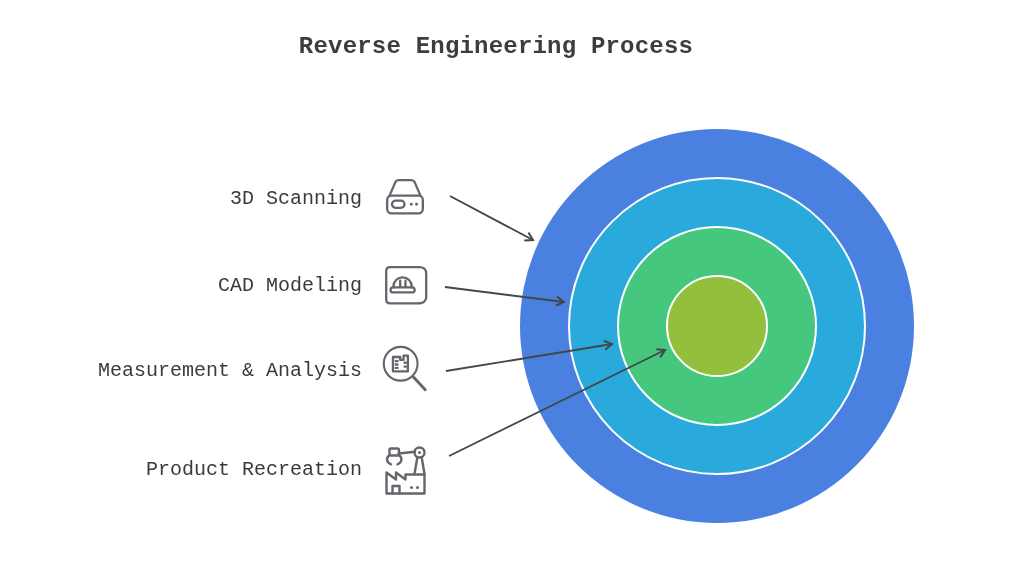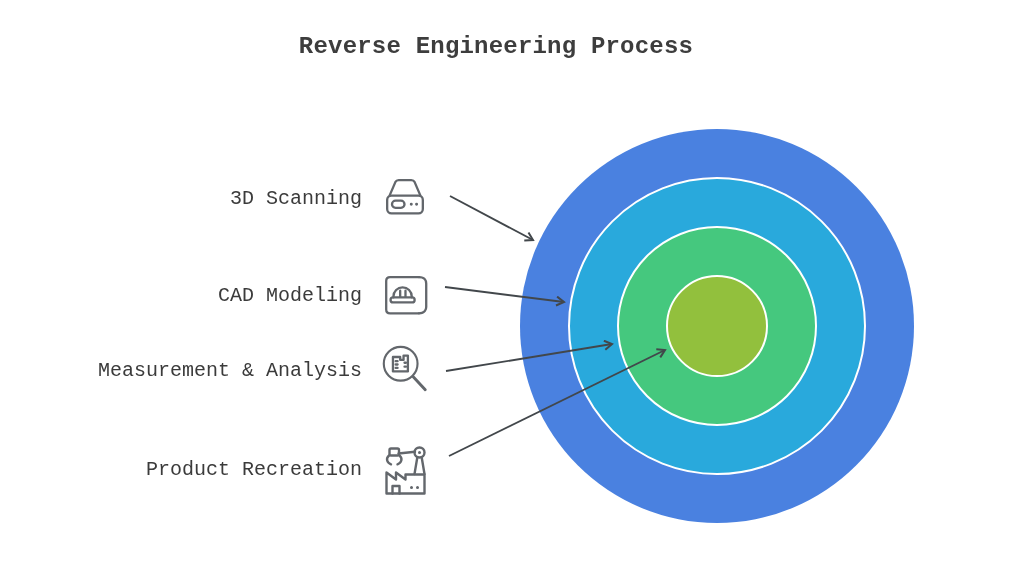--- a/index.html
+++ b/index.html
@@ -14,21 +14,21 @@
   }
   .overlay { position:absolute; left:0; top:0; width:1024px; height:576px; }
   .step-row {
     position:absolute; right:591px; height:60px;
     display:flex; align-items:center; gap:15px; white-space:nowrap;
   }
   .step-row .label { font-size:20px; color:#3b3b3b; }
   .icon-wrap { width:56px; height:60px; display:flex; align-items:center; justify-content:center; }
   .icon-svg { fill:none; stroke-width:2.4; stroke-linecap:round; stroke-linejoin:round; }
   .row-1 { top:168px; }
-  .row-2 { top:265px;justify-content:space-between; }
+  .row-2 { top:255px;justify-content:space-between; }
   .row-3 { top:340px;justify-content:flex-end; }
   .row-4 { top:439px; }
 </style>
 </head>
 <body>
 
 <div class="stage">
 
   <h1 class="title">Reverse Engineering Process</h1>
 

